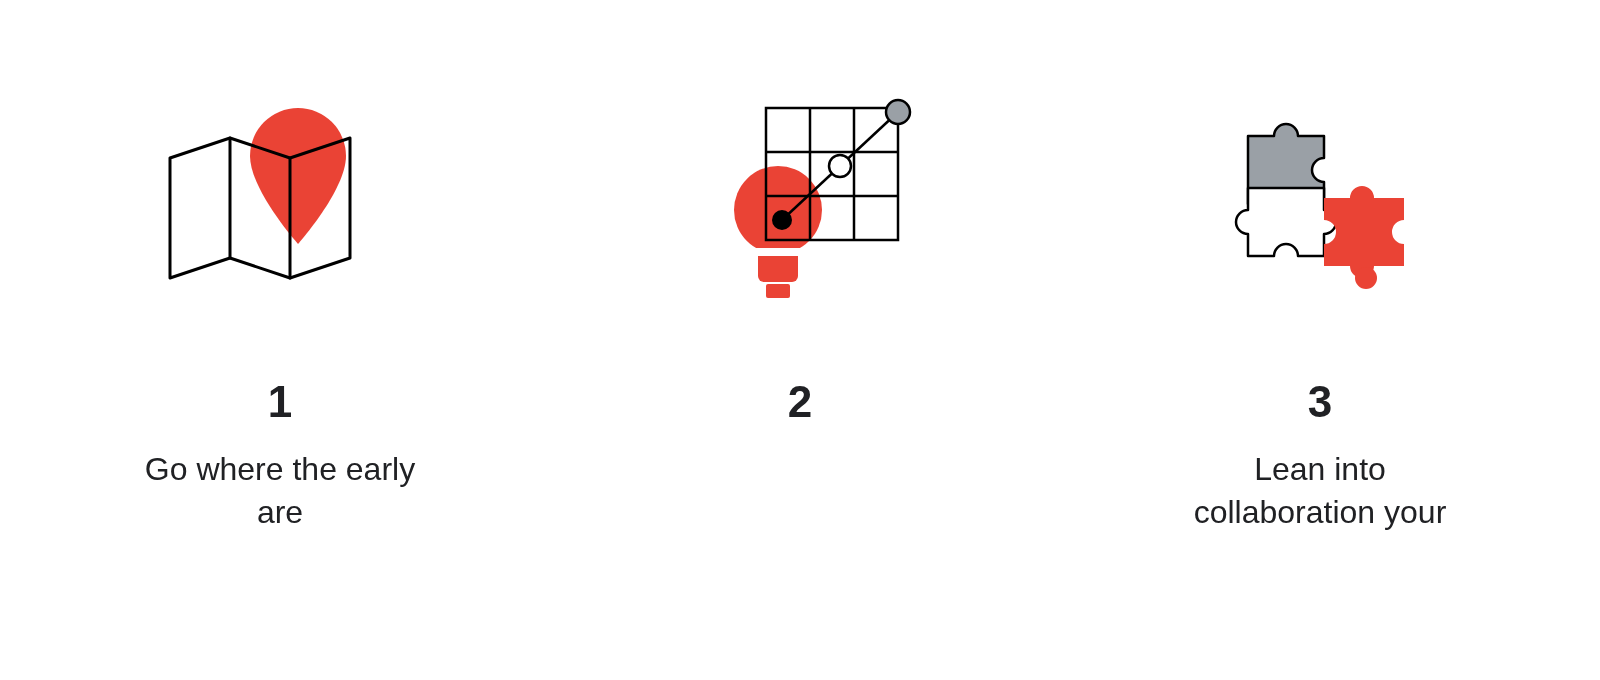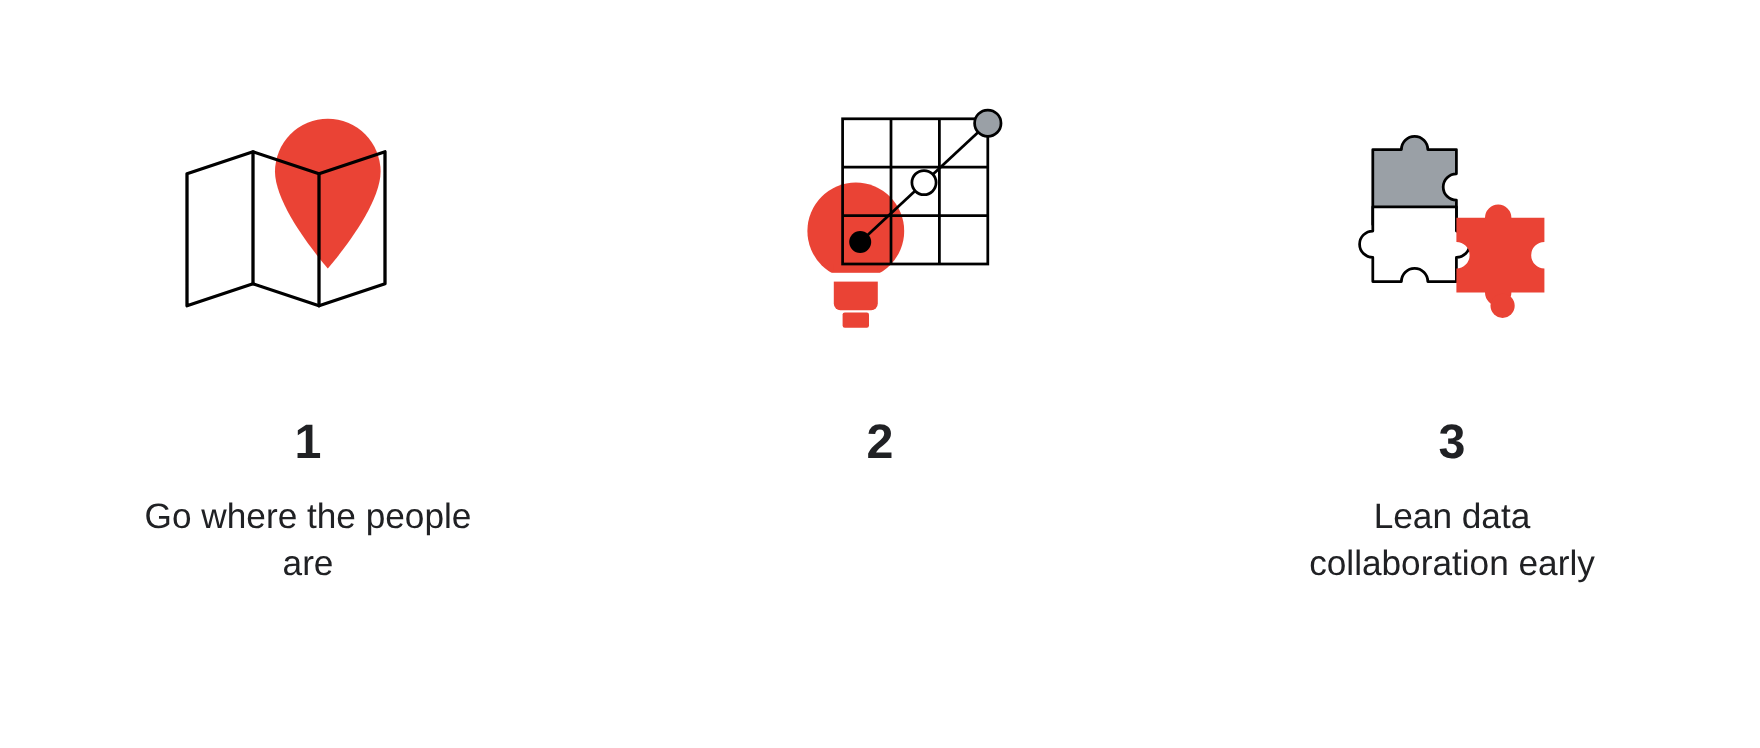--- a/index.html
+++ b/index.html
@@ -91,21 +91,21 @@
 
         <path fill="#EA4335" d="
           M 148 64
           c 22 0 40 18 40 40
           c 0 30 -40 76 -40 76
           c 0 0 -40 -46 -40 -76
           c 0 -22 18 -40 40 -40 Z" opacity="0"></path>
       </svg>
     </div>
     <div class="num">1</div>
-    <div class="label">Go where the people are</div>
+    <div class="label">Go where the early are</div>
   </div>
 
   <div class="item">
     <div class="icon-wrap">
       <svg viewBox="0 0 260 260" width="260" height="260" aria-hidden="true">
 
         <g transform="translate(74,86)">
           <circle cx="34" cy="44" r="44" fill="#EA4335"></circle>
           <path d="M 14 74 h 40 v 36 a 6 6 0 0 1 -6 6 h -28 a 6 6 0 0 1 -6 -6 Z" fill="#EA4335"></path>
           <rect x="22" y="118" width="24" height="14" rx="2" fill="#EA4335"></rect>
@@ -181,16 +181,16 @@
             h -26
             v -22
             a 12 12 0 1 0 0 -24
             Z"></path>
         </g>
 
         <circle cx="176" cy="198" r="11" fill="#EA4335"></circle>
       </svg>
     </div>
     <div class="num">3</div>
-    <div class="label">Lean data collaboration early</div>
+    <div class="label">Lean into collaboration your</div>
   </div>
 
 </div>
 
 </body></html>

